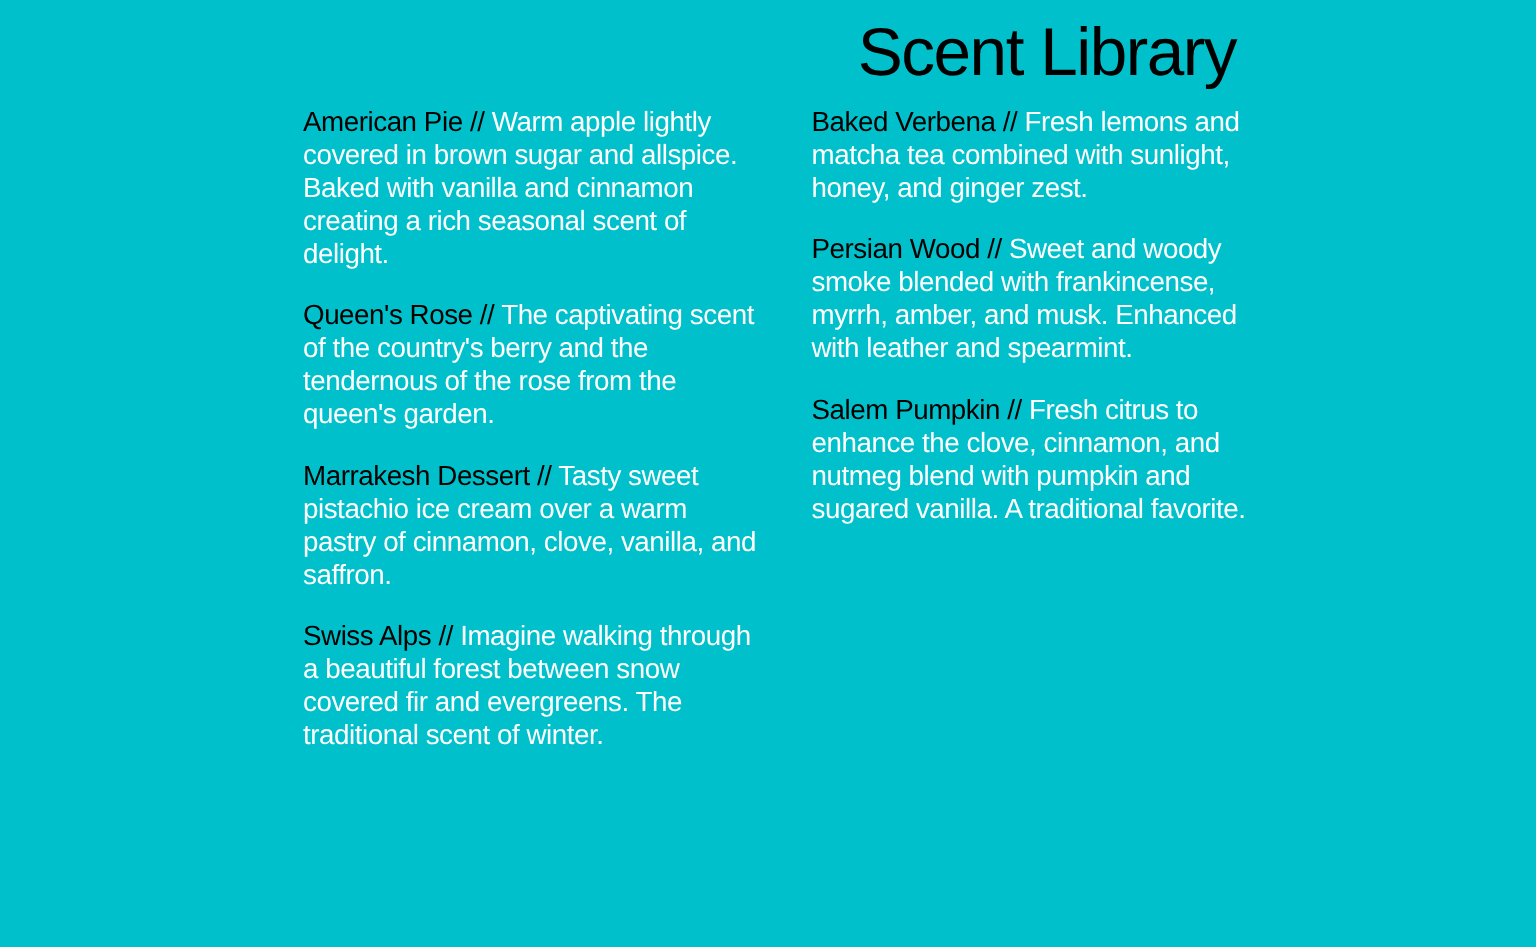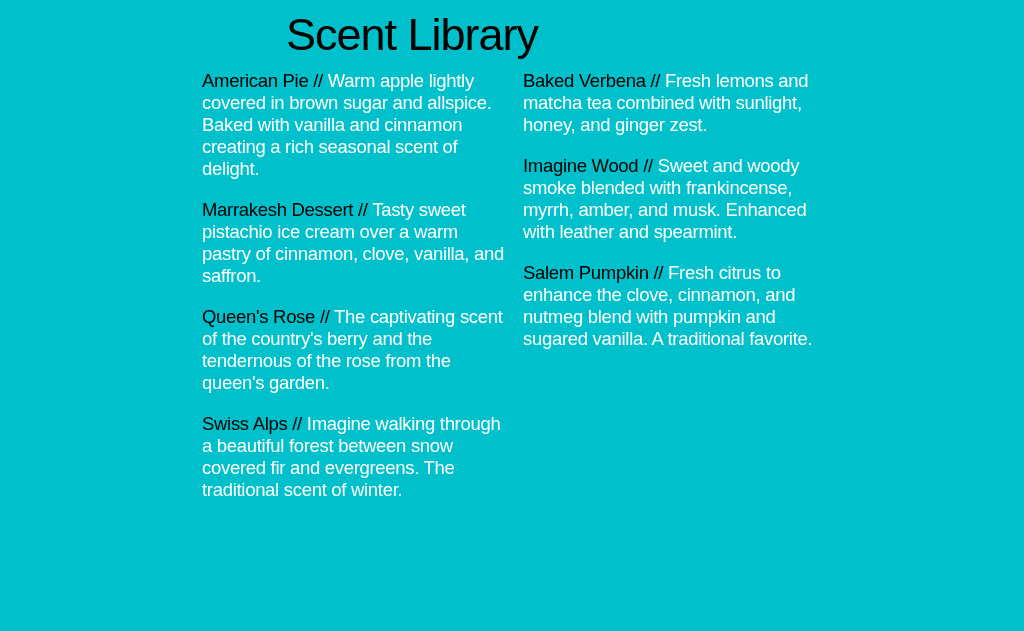--- a/index.html
+++ b/index.html
@@ -13,35 +13,36 @@
     background: #00C1CB;
     font-family: "Liberation Sans", sans-serif;
     position: relative;
   }
   .page-title {
     position: absolute;
     top: 10px;
     left: 0;
     width: 824px;
     margin: 0;
-    text-align: center;
+    text-align: right;
     font-size: 45px;
     font-weight: 500;
     letter-spacing: -1px;
     color: #000000;
     line-height: 1.1;
   }
   .scent-columns {
     position: absolute;
     top: 70px;
     left: 202px;
     width: 660px;
     display: grid;
     grid-template-columns: 321px 321px;
     column-gap: 0;
+    gap: 18px;
   }
   .scent-column {
     width: 321px;
   }
   .scent-entry {
     margin: 0 0 19px 0;
     padding-right: 14px;
     font-size: 18.5px;
     line-height: 22px;
     letter-spacing: -0.3px;
@@ -55,24 +56,24 @@
 </style>
 </head>
 <body>
 
 <h1 class="page-title">Scent Library</h1>
 
 <div class="scent-columns">
 
   <div class="scent-column">
     <p class="scent-entry"><span class="scent-name">American Pie</span><span class="scent-sep"> // </span><span class="scent-desc">Warm apple lightly covered in brown sugar and allspice. Baked with vanilla and cinnamon creating a rich seasonal scent of delight.</span></p>
+    <p class="scent-entry"><span class="scent-name">Queen's Rose</span><span class="scent-sep"> // </span><span class="scent-desc">The captivating scent of the country's berry and the tendernous of the rose from the queen's garden.</span></p>
     <p class="scent-entry"><span class="scent-name">Marrakesh Dessert</span><span class="scent-sep"> // </span><span class="scent-desc">Tasty sweet pistachio ice cream over a warm pastry of cinnamon, clove, vanilla, and saffron.</span></p>
-    <p class="scent-entry"><span class="scent-name">Queen's Rose</span><span class="scent-sep"> // </span><span class="scent-desc">The captivating scent of the country's berry and the tendernous of the rose from the queen's garden.</span></p>
     <p class="scent-entry"><span class="scent-name">Swiss Alps</span><span class="scent-sep"> // </span><span class="scent-desc">Imagine walking through a beautiful forest between snow covered fir and evergreens. The traditional scent of winter.</span></p>
   </div>
 
   <div class="scent-column">
     <p class="scent-entry"><span class="scent-name">Baked Verbena</span><span class="scent-sep"> // </span><span class="scent-desc">Fresh lemons and matcha tea combined with sunlight, honey, and ginger zest.</span></p>
-    <p class="scent-entry"><span class="scent-name">Imagine Wood</span><span class="scent-sep"> // </span><span class="scent-desc">Sweet and woody smoke blended with frankincense, myrrh, amber, and musk. Enhanced with leather and spearmint.</span></p>
+    <p class="scent-entry"><span class="scent-name">Persian Wood</span><span class="scent-sep"> // </span><span class="scent-desc">Sweet and woody smoke blended with frankincense, myrrh, amber, and musk. Enhanced with leather and spearmint.</span></p>
     <p class="scent-entry"><span class="scent-name">Salem Pumpkin</span><span class="scent-sep"> // </span><span class="scent-desc">Fresh citrus to enhance the clove, cinnamon, and nutmeg blend with pumpkin and sugared vanilla. A traditional favorite.</span></p>
   </div>
 
 </div>
 
 </body></html>

